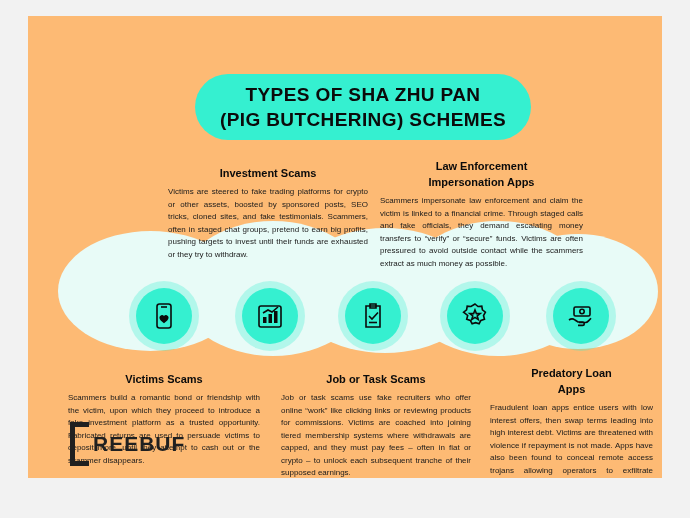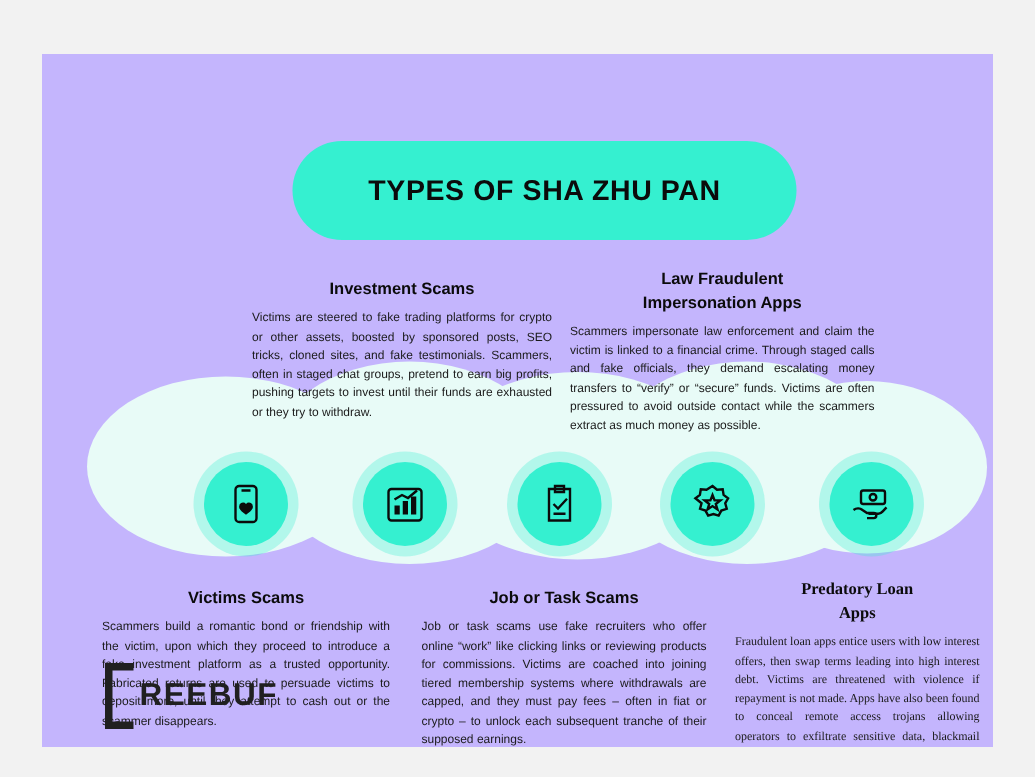--- a/index.html
+++ b/index.html
@@ -9,24 +9,24 @@
   body {
     width: 690px;
     height: 518px;
     background: #f2f2f2;
     font-family: "Liberation Sans", sans-serif;
     overflow: hidden;
   }
   .poster {
     position: absolute;
     left: 28px;
-    top: 36px;
+    top: 16px;
     width: 634px;
     height: 462px;
-    background: #c4b5fd;
+    background: #fdba74;
     overflow: hidden;
   }
 
   
   .blob {
     position: absolute;
     border-radius: 50%;
     background: #e8fbf7;
     z-index: 0;
   }
@@ -94,21 +94,21 @@
     color: #1a1a1a;
     font-size: 8px;
     line-height: 12.5px;
     text-align: justify;
   }
 
   .blk-investment       { left: 140px; top: 150px; width: 200px; }
   .blk-lawenforcement   { left: 352px; top: 143px; width: 203px; }
   .blk-romance          { left: 40px;  top: 356px; width: 192px; }
   .blk-jobtask          { left: 253px; top: 356px; width: 190px; }
-  .blk-predatory        { left: 462px; top: 350px; width: 163px; font-family: Liberation Serif, serif; }
+  .blk-predatory        { left: 462px; top: 350px; width: 163px; }
 
   
   .footer-logo {
     position: absolute;
     left: 42px;
     bottom: 12px;
     display: flex;
     align-items: center;
     z-index: 5;
   }
@@ -133,20 +133,21 @@
 <div class="poster">
 
   <div class="blob b1"></div>
   <div class="blob b2"></div>
   <div class="blob b3"></div>
   <div class="blob b4"></div>
   <div class="blob b5"></div>
 
   <div class="title-pill">
     <div class="title-line">TYPES OF SHA ZHU PAN</div>
+    <div class="title-line">(PIG BUTCHERING) SCHEMES</div>
   </div>
 
   <div class="icon-circle c1">
     <span>
       <svg width="30" height="30" viewBox="0 0 30 30" fill="none" stroke="#0b0b0b" stroke-width="1.6">
         <rect x="8" y="3" width="14" height="24" rx="2.5"></rect>
         <line x1="12" y1="6" x2="18" y2="6"></line>
         <path d="M15 22.2c-2.6-2-4.6-3.4-4.6-5.6a2.6 2.6 0 0 1 4.6-1.6 2.6 2.6 0 0 1 4.6 1.6c0 2.2-2 3.6-4.6 5.6z" fill="#0b0b0b" stroke="none"></path>
       </svg>
     </span>
@@ -190,21 +191,21 @@
       </svg>
     </span>
   </div>
 
   <div class="block blk-investment">
     <div class="heading">Investment Scams</div>
     <div class="body">Victims are steered to fake trading platforms for crypto or other assets, boosted by sponsored posts, SEO tricks, cloned sites, and fake testimonials. Scammers, often in staged chat groups, pretend to earn big profits, pushing targets to invest until their funds are exhausted or they try to withdraw.</div>
   </div>
 
   <div class="block blk-lawenforcement">
-    <div class="heading">Law Fraudulent</div>
+    <div class="heading">Law Enforcement</div>
     <div class="heading" style="margin-top:-4px;">Impersonation Apps</div>
     <div class="body">Scammers impersonate law enforcement and claim the victim is linked to a financial crime. Through staged calls and fake officials, they demand escalating money transfers to “verify” or “secure” funds. Victims are often pressured to avoid outside contact while the scammers extract as much money as possible.</div>
   </div>
 
   <div class="block blk-romance">
     <div class="heading">Victims Scams</div>
     <div class="body">Scammers build a romantic bond or friendship with the victim, upon which they proceed to introduce a fake investment platform as a trusted opportunity. Fabricated returns are used to persuade victims to deposit more, until they attempt to cash out or the scammer disappears.</div>
   </div>
 
   <div class="block blk-jobtask">

